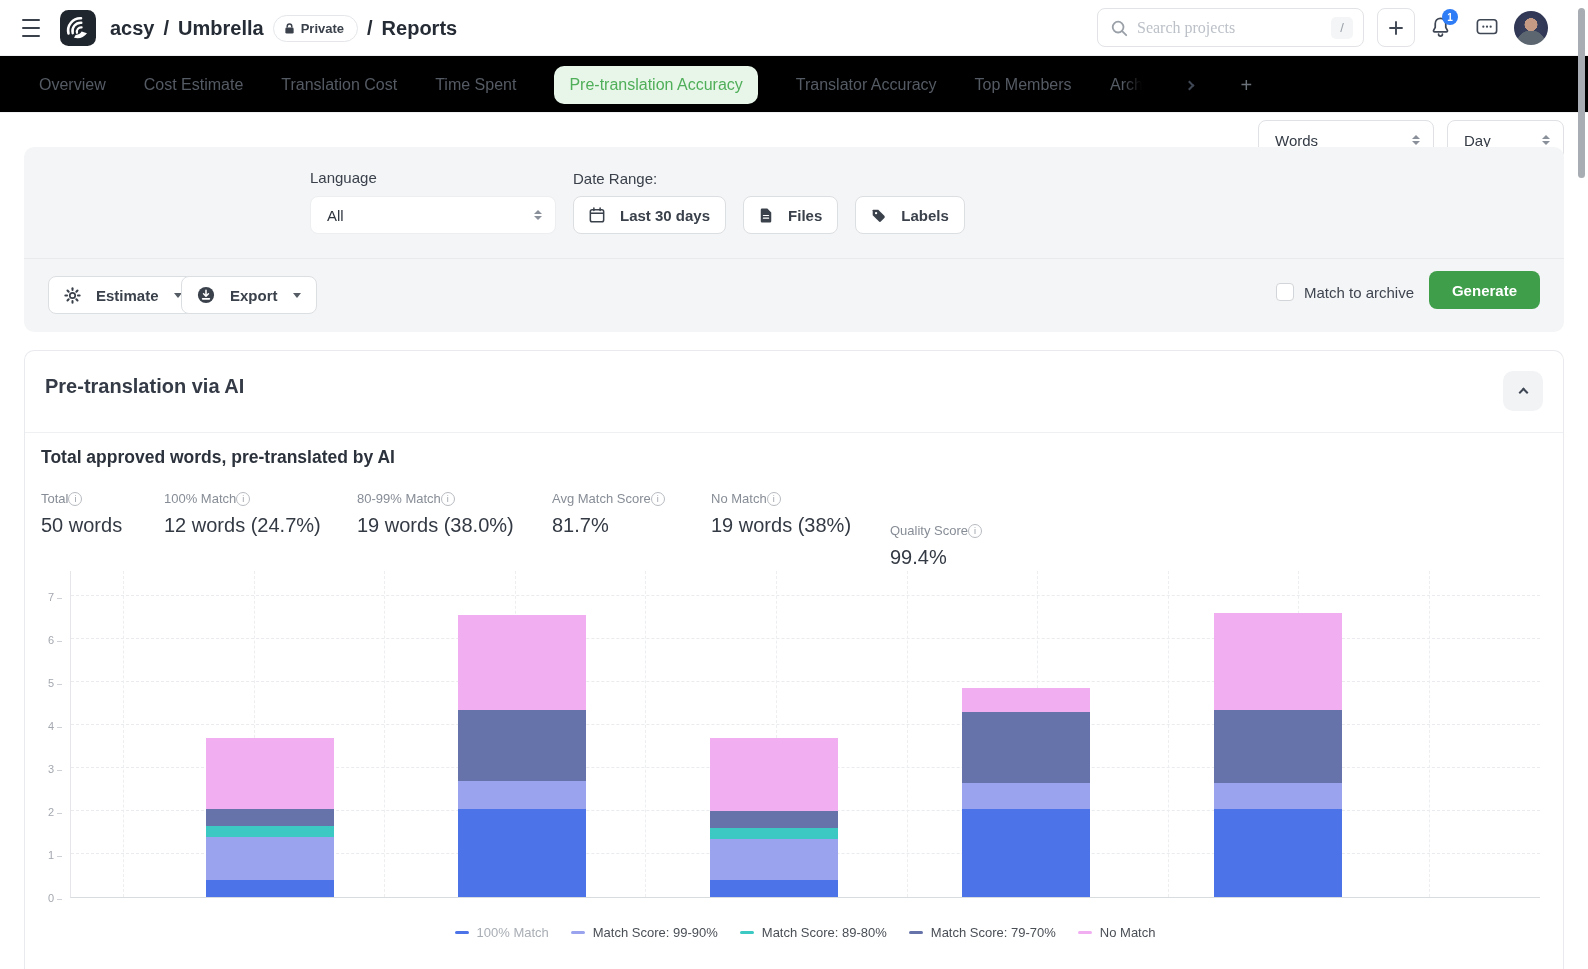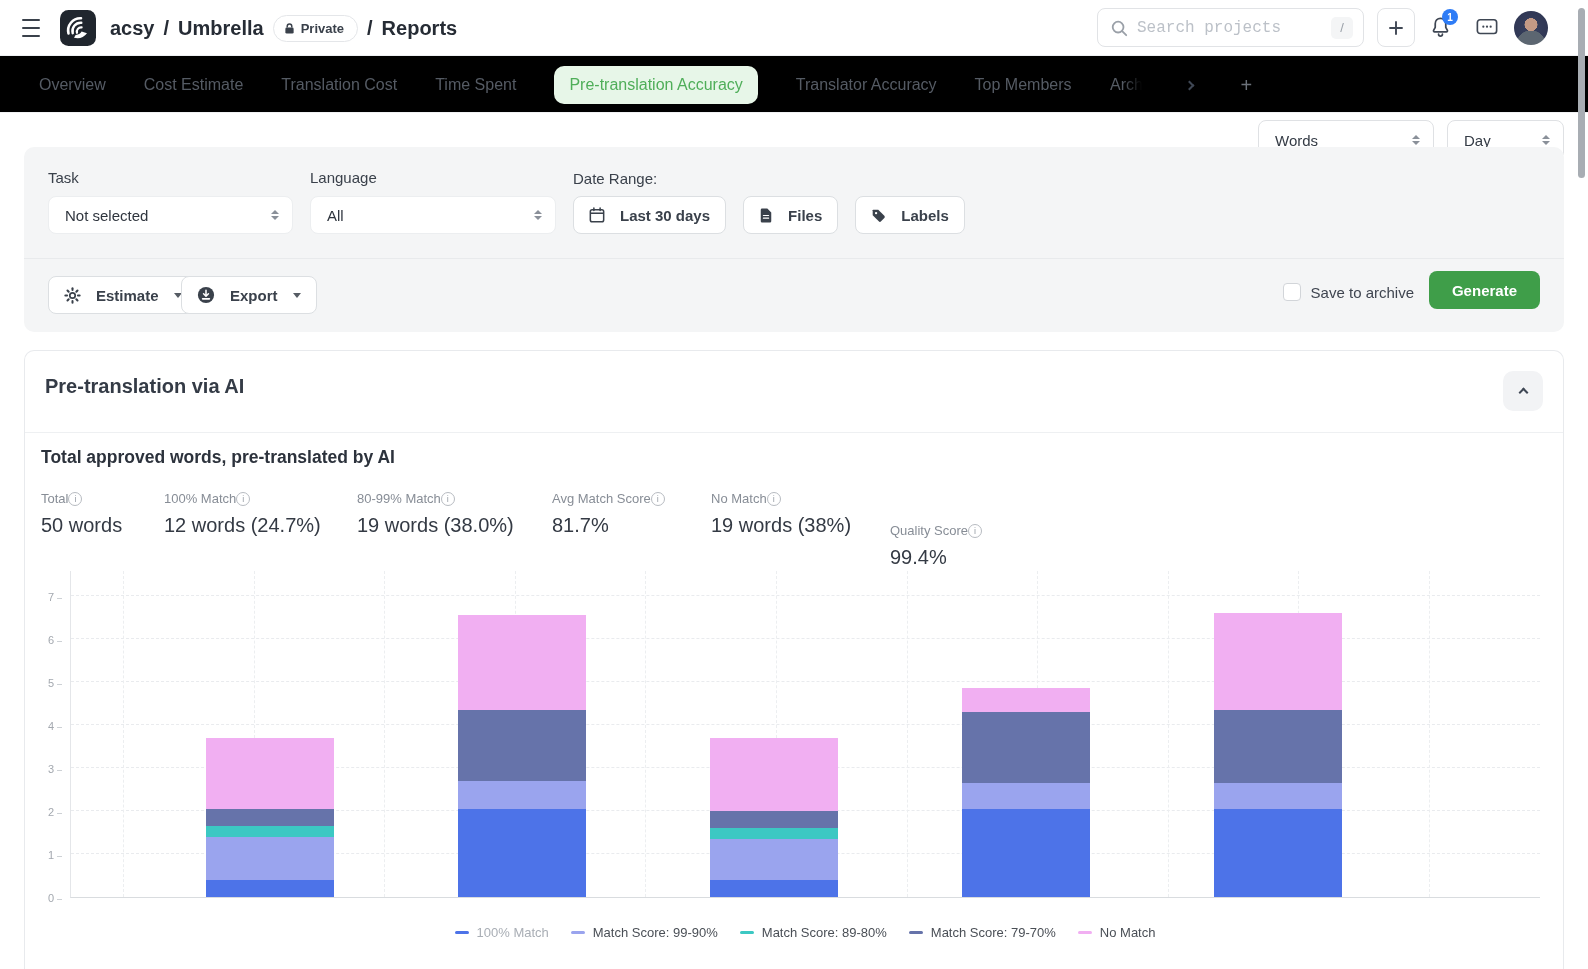--- a/index.html
+++ b/index.html
@@ -7,21 +7,21 @@
   .page { position:relative; width:1588px; height:969px; background:#fff; overflow:hidden; color:#3a414b; }
 
   
   .header { position:absolute; left:0; top:0; width:100%; height:56px; background:#fff; border-bottom:1px solid #eef0f2; }
   .hamburger { position:absolute; left:22px; top:19px; width:20px; height:18px; display:flex; flex-direction:column; justify-content:space-between; cursor:pointer; background:none; border:none; }
   .hamburger span { display:block; width:18px; height:2.4px; background:#3a414b; border-radius:2px; }
   .logo { position:absolute; left:60px; top:10px; width:36px; height:36px; }
   .breadcrumb { position:absolute; left:110px; top:0; height:56px; display:flex; align-items:center; gap:9px; font-size:20px; font-weight:700; color:#262c35; }
   .badge-private { display:inline-flex; align-items:center; gap:6px; padding:5px 13px 5px 10px; border:1px solid #e4e6e9; border-radius:999px; background:#fff; font-size:13px; font-weight:700; color:#3a414b; }
   .search-box { position:absolute; left:1097px; top:8px; width:267px; height:39px; border:1px solid #e1e3e6; border-radius:8px; background:#fff; display:flex; align-items:center; padding:0 10px 0 12px; gap:9px; }
-  .search-box input { flex:1; border:none; outline:none; font-size:16px; color:#0369a1; font-family:Liberation Mono, monospace; background:transparent; min-width:0; }
+  .search-box input { flex:1; border:none; outline:none; font-size:16px; color:#0369a1; font-family:Liberation Serif, serif; background:transparent; min-width:0; }
   .search-box input::placeholder { color:#bcc1c8; }
   .kbd { width:22px; height:22px; background:#f4f5f6; border-radius:5px; color:#9aa0a8; font-size:13px; display:flex; align-items:center; justify-content:center; }
   .btn-plus { position:absolute; left:1377px; top:8px; width:38px; height:39px; border:1px solid #e1e3e6; border-radius:8px; background:#fff; display:flex; align-items:center; justify-content:center; cursor:pointer; }
   .bell-wrap { position:absolute; left:1429px; top:15px; width:26px; height:28px; cursor:pointer; }
   .notif-badge { position:absolute; left:13px; top:-6px; min-width:16px; height:16px; border-radius:8px; background:#2e7cf6; color:#fff; font-size:10px; font-weight:700; display:flex; align-items:center; justify-content:center; padding:0 4px; }
   .chat-wrap { position:absolute; left:1476px; top:18px; cursor:pointer; }
   .avatar { position:absolute; left:1514px; top:11px; width:34px; height:34px; border-radius:50%; cursor:pointer;
     background: radial-gradient(circle at 50% 40%, #c49a85 0 24%, rgba(0,0,0,0) 25%),
                 radial-gradient(circle at 50% 100%, #5c6671 0 38%, rgba(0,0,0,0) 39%),
                 radial-gradient(circle, #39415f 0, #2c3350 100%); }
@@ -192,30 +192,20 @@
     <div class="select select-day">
       <span>Day</span>
       <span class="updown">
           <b class="u"></b>
           <b class="d"></b>
         </span>
     </div>
   </div>
 
   <div class="filter-panel">
-    <div class="group-task">
-      <div class="f-label">Task</div>
-      <div class="f-select task">
-        <span>Not selected</span>
-        <span class="updown">
-            <b class="u"></b>
-            <b class="d"></b>
-          </span>
-      </div>
-    </div>
 
     <div class="group-language">
       <div class="f-label">Language</div>
       <div class="f-select lang">
         <span>All</span>
         <span class="updown">
             <b class="u"></b>
             <b class="d"></b>
           </span>
       </div>
@@ -275,21 +265,21 @@
         <circle cx="10" cy="10" r="9" fill="#3a414b"></circle>
         <path d="M10 4.8v6M7.3 8.6 10 11.3l2.7-2.7" stroke="#fff" stroke-width="1.7" fill="none" stroke-linecap="round" stroke-linejoin="round"></path>
         <path d="M6.2 14.3h7.6" stroke="#fff" stroke-width="1.7" stroke-linecap="round"></path>
       </svg>
       <span>Export</span>
       <span class="caret-down"></span>
     </button>
 
     <div class="save-archive">
       <span class="checkbox"></span>
-      <span>Save to archive</span>
+      <span>Match to archive</span>
     </div>
 
     <button class="btn-generate">Generate</button>
   </div>
 
   <div class="report-panel">
     <div class="panel-title">Pre-translation via AI</div>
     <button class="btn-collapse">
       <span class="chevron up"></span>
     </button>

